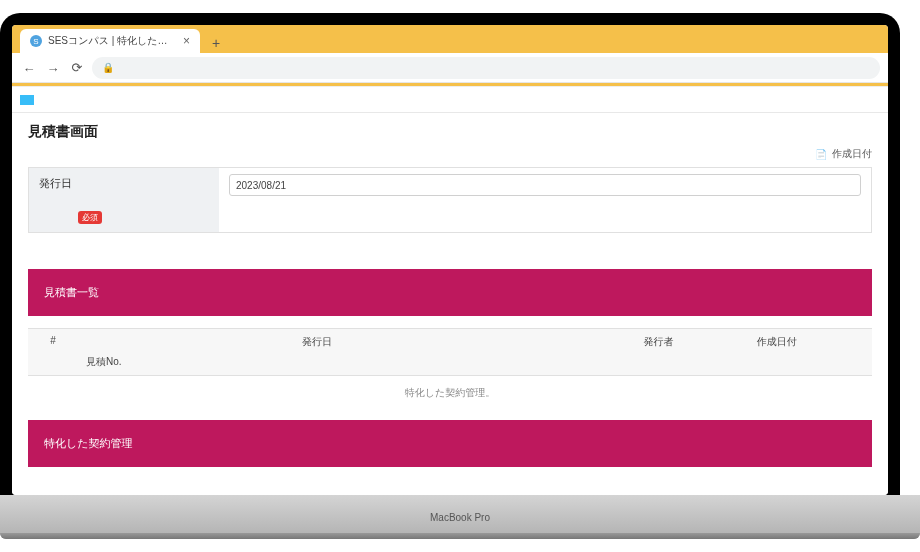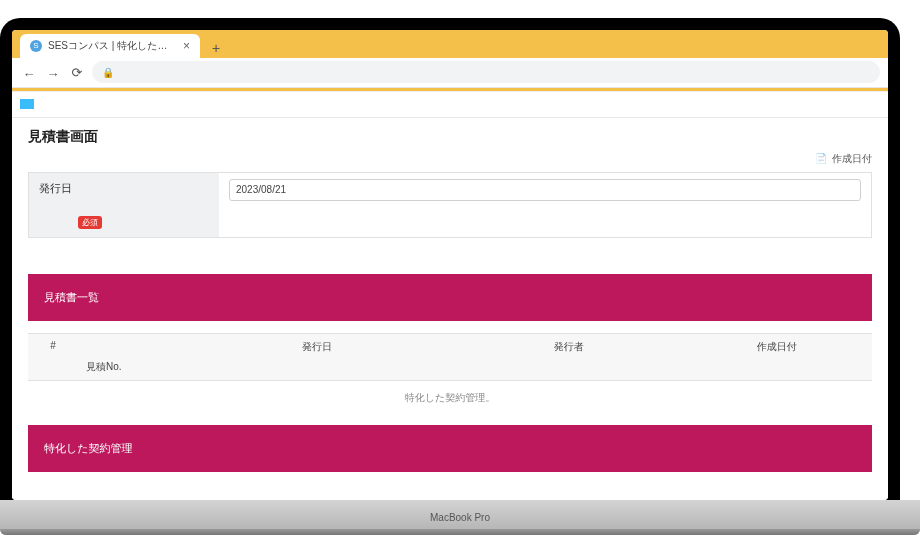--- a/index.html
+++ b/index.html
@@ -22,21 +22,21 @@
     .screen {
       background: #fff;
       border-radius: 4px;
       overflow: hidden;
       height: 470px;
       display: flex;
       flex-direction: column;
     }
     .laptop-base {
       width: 920px;
-      height: 35px;
+      height: 44px;
       background: linear-gradient(#d4d4d4, #b0b0b0);
       border-radius: 0 0 6px 6px;
       margin: 0 auto;
       position: relative;
       display: flex;
       justify-content: center;
       align-items: center;
       font-size: 10px;
       color: #555;
     }
@@ -258,21 +258,21 @@
       font-size: 10px;
       color: #444;
     }
     .th {
       padding: 6px 8px;
       text-align: center;
     }
     .th-num { width: 50px; }
     .th-qno { width: 100px; text-align: left; margin-top: 20px; }
     .th-date { flex: 1.5; }
-    .th-issuer { flex: 1.2; }
+    .th-issuer { flex: 1.2; text-align: right; }
     .th-created { flex: 1; }
     .empty-row {
       text-align: center;
       font-size: 10px;
       color: #888;
       padding: 10px 0;
     }
   </style>
 </head>
 <body>

